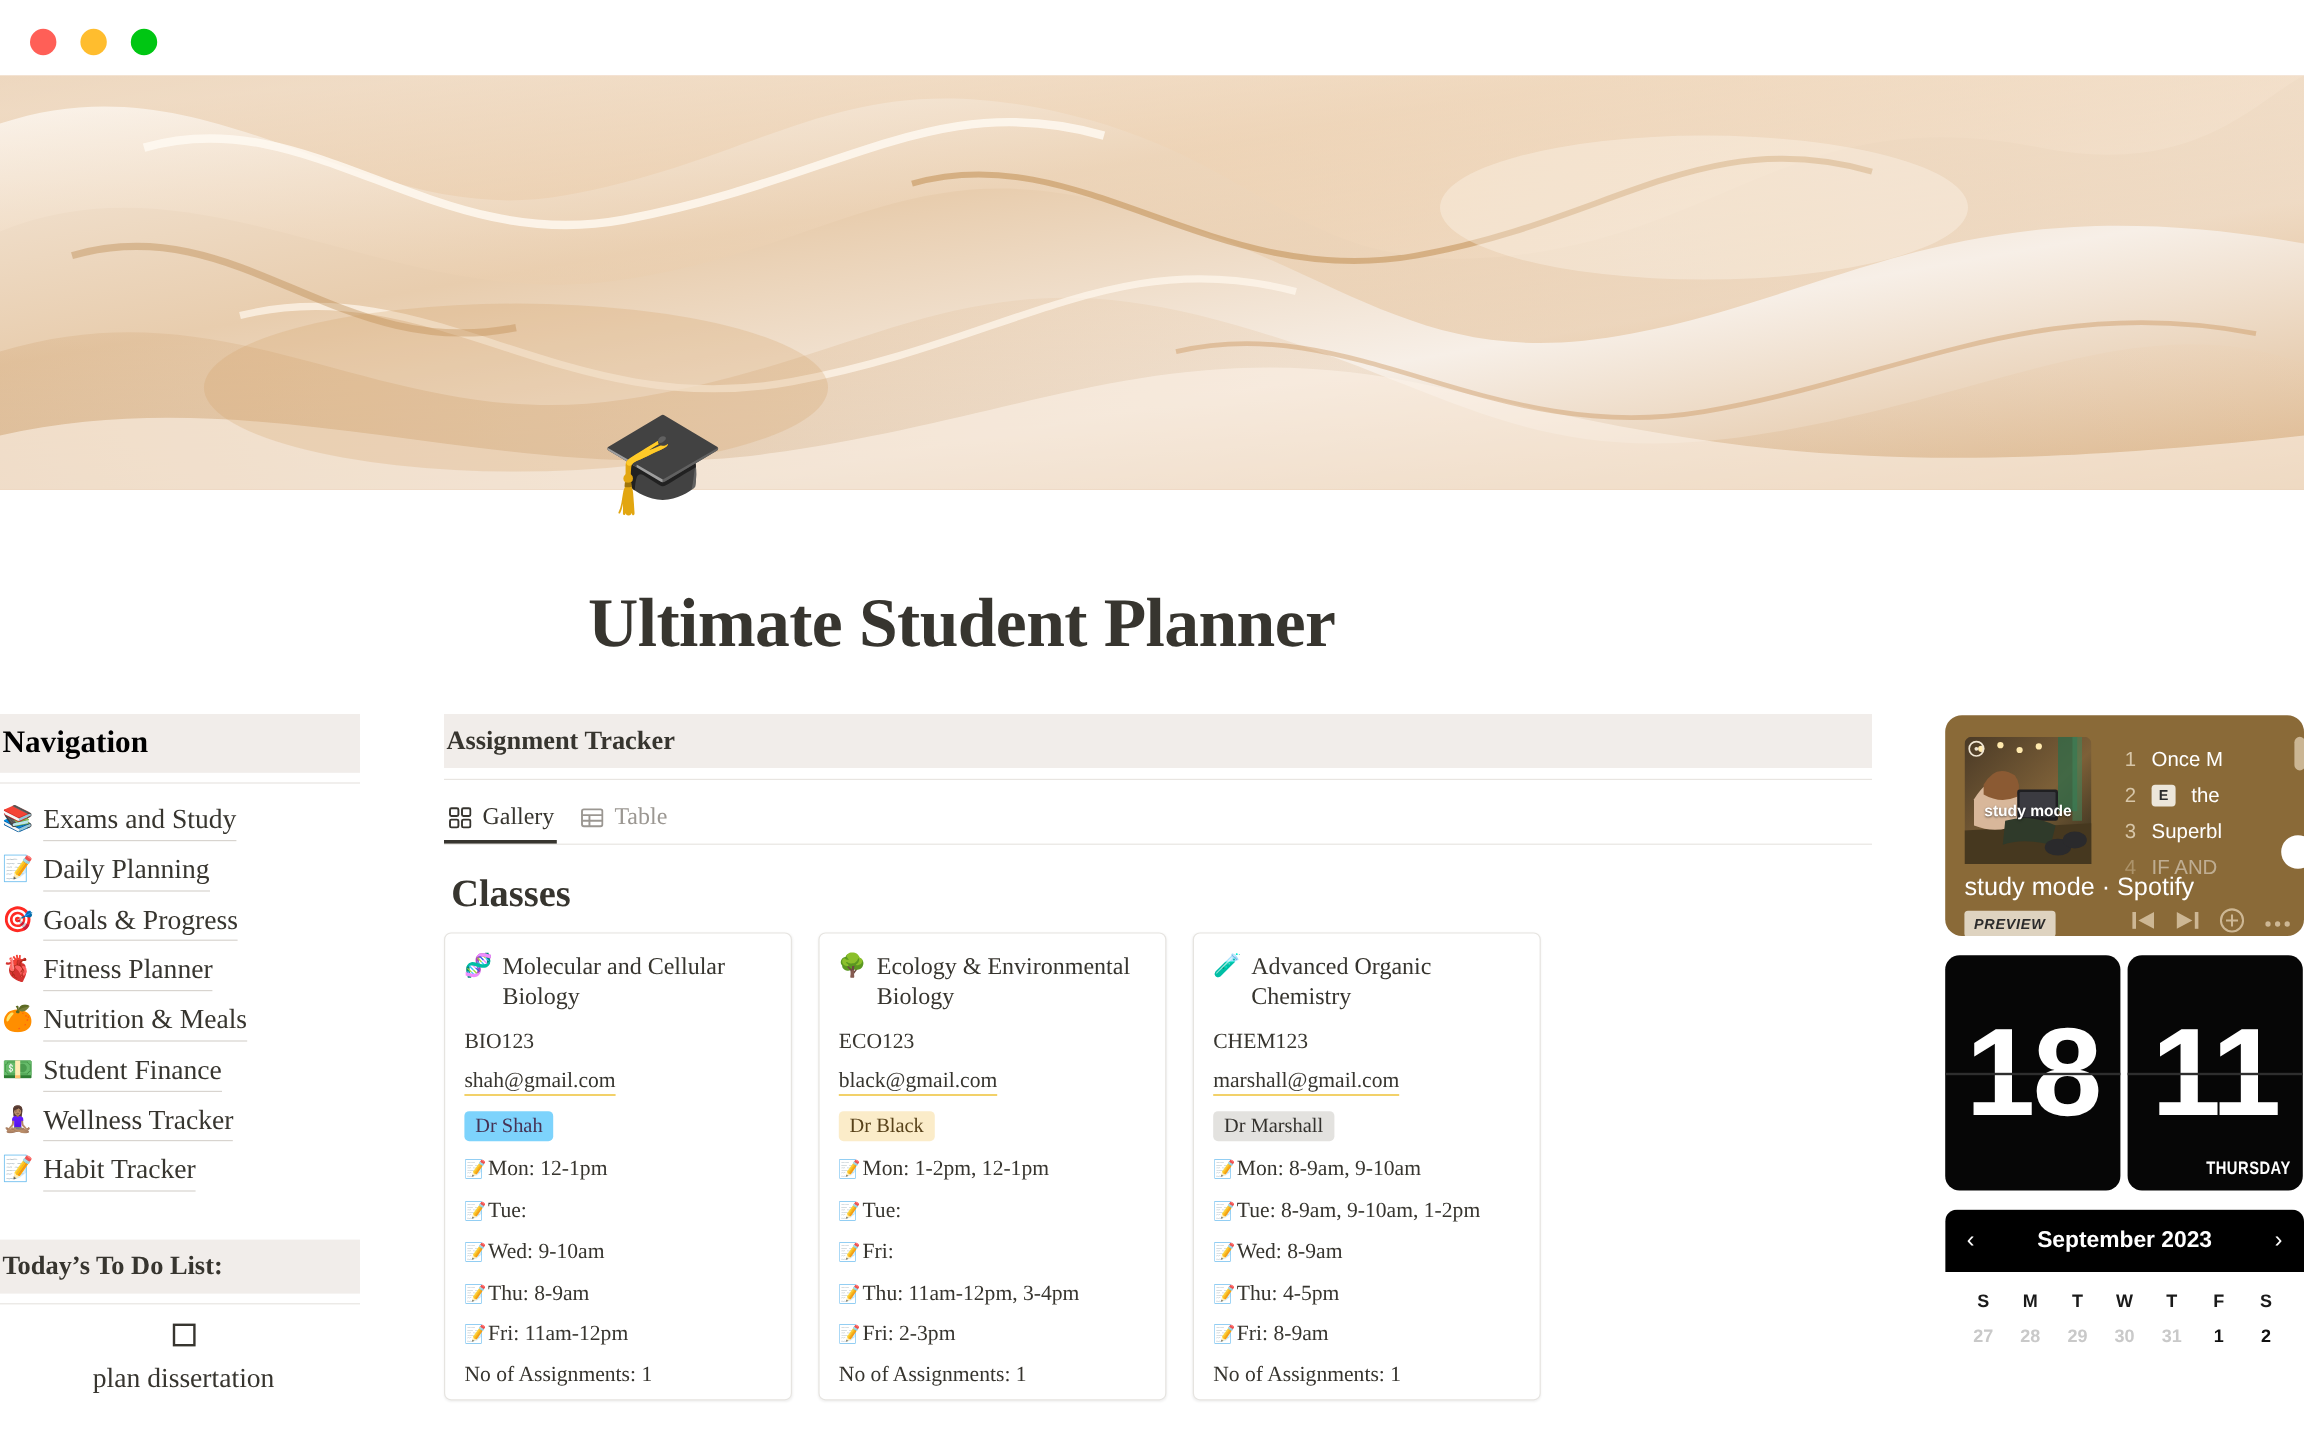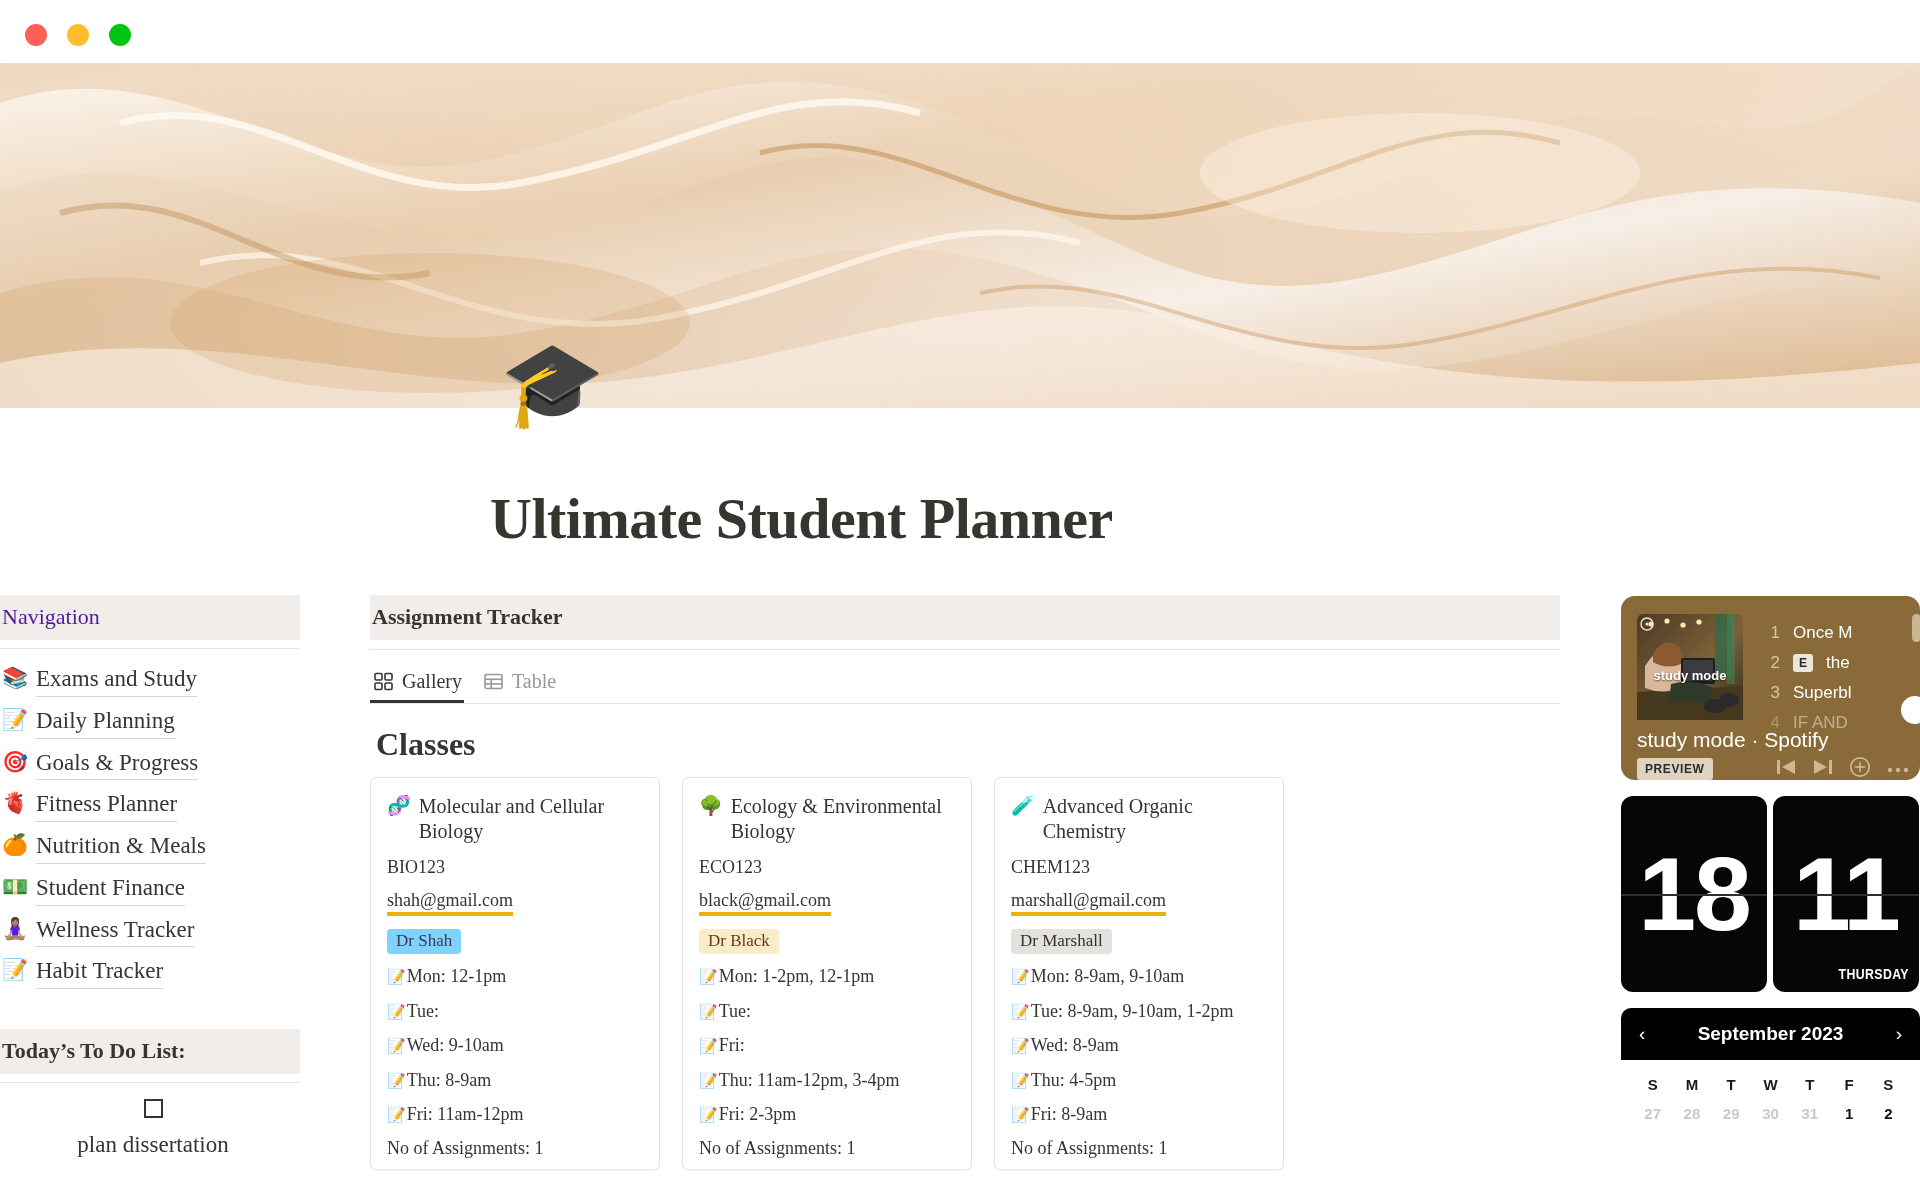--- a/index.html
+++ b/index.html
@@ -27,21 +27,21 @@
   
   .page-icon { position:absolute; left:500px; top:342px; font-size:84px; line-height:1;
                font-family:"DejaVu Sans", sans-serif; z-index:5; }
   .page-title { position:absolute; left:490px; top:485px; width:900px;
                 font-size:58px; font-weight:700; color:#37352f;
                 font-family:"Liberation Serif","DejaVu Serif",serif; letter-spacing:-0.5px; }
 
   
   .sidebar { position:absolute; left:0; top:595px; width:300px; }
   .sb-head { background:#f1edea; padding:9px 0 10px 2px; }
-  .sb-head h2 { font-size:22px; font-weight:400; color:#4c1d95; }
+  .sb-head h2 { font-size:26px; font-weight:700; color:#000000; }
   .sb-rule { height:1px; background:#e8e5e1; margin-top:8px; }
   .nav-list { padding-top:12px; }
   .nav-item { display:flex; align-items:flex-start; gap:8px; padding:4px 0 6px 2px; cursor:pointer; }
   .nav-emoji { font-family:"DejaVu Sans", sans-serif; font-size:21px; line-height:1.25; width:26px; flex:0 0 26px;}
   .nav-label { font-size:23px; color:#37352f; line-height:1.25;
                border-bottom:1px solid #d8d4cf; padding-bottom:2px; }
   .todo-head { margin-top:34px; background:#f1edea; padding:9px 0 10px 2px; }
   .todo-head h2 { font-size:22px; font-weight:700; color:#37352f; }
   .todo-rule { height:1px; background:#e8e5e1; margin-top:8px; }
   .todo-item { display:flex; align-items:center; gap:14px; padding:16px 0 0 6px;flex-direction:column; }
@@ -65,21 +65,21 @@
   .classes-title { font-size:32px; font-weight:700; color:#37352f; margin:22px 0 14px 6px; }
 
   .cards { display:flex; gap:22px; margin-left:0px; }
   .card { width:290px; border:1px solid #e6e4e0; border-radius:6px; background:#fff;
           padding:16px 16px 10px 16px; box-shadow:0 1px 2px rgba(15,15,15,0.06); }
   .card-title { display:flex; gap:8px; font-size:20px; color:#37352f; line-height:1.25;
                 margin-bottom:13px; align-items:flex-start; }
   .card-title .c-emoji { font-family:"DejaVu Sans", sans-serif; font-size:19px; flex:0 0 auto; }
   .card-code { font-size:18px; color:#37352f; margin-bottom:12px; }
   .card-email { font-size:18px; color:#37352f; margin-bottom:13px;
-                border-bottom:4px solid #eab308; display:inline-block; padding-bottom:1px; cursor:pointer;}
+                border-bottom:1px solid #eab308; display:inline-block; padding-bottom:1px; cursor:pointer;}
   .tag { display:inline-block; font-size:17px; padding:2px 9px 3px; border-radius:4px; margin-bottom:11px; }
   .tag.purple { background:#7dd3fc; color:#463254; }
   .tag.yellow { background:#fbecc9; color:#58421a; }
   .tag.grey   { background:#e3e2df; color:#34322e; }
   .sched { display:flex; align-items:baseline; font-size:18px; color:#37352f; margin-bottom:12px; line-height:1.25;}
   .sched .s-emoji { font-family:"DejaVu Sans", sans-serif; font-size:15px; margin-right:1px; }
   .card-count { font-size:18px; color:#37352f; margin-top:3px; }
 
   
   .rail { position:absolute; left:1621px; top:596px; width:299px; }
@@ -97,21 +97,21 @@
             font-family:"Liberation Sans", sans-serif; font-size:17px; color:#fff; }
   .sp-row .num { color:#d7c6a8; width:13px; text-align:right; font-size:17px; }
   .sp-row.faded { opacity:.45; }
   .ebadge { display:inline-block; background:#ece6da; color:#2a2a2a; font-size:12px; font-weight:700;
             border-radius:3px; padding:2px 6px; font-family:"Liberation Sans", sans-serif; }
   .sp-scroll { position:absolute; right:-1px; top:18px; width:9px; height:28px; border-radius:5px; background:#cbb694; }
   .sp-meta { position:absolute; left:16px; top:132px; font-family:"Liberation Sans", sans-serif;
              font-size:21px; color:#fff; font-weight:400; }
   .sp-ctl { position:absolute; left:16px; top:160px; right:10px; display:flex; align-items:center; }
   .preview { background:#ded3c0; color:#2b2b2b; font-family:"Liberation Sans", sans-serif;
-             font-size:12px; font-weight:700; letter-spacing:.6px; padding:4px 8px; border-radius:3px; cursor:pointer;}
+             font-size:12px; font-weight:700; letter-spacing:.6px; padding:4px 8px; border-radius:3px; cursor:pointer;font-style:italic;}
   .sp-btns { margin-left:auto; display:flex; align-items:center; gap:15px; color:#cdb794; }
   .sp-knob { position:absolute; right:-9px; top:100px; width:28px; height:28px; border-radius:50%; background:#fff; }
 
   .flip { display:flex; gap:6px; margin-top:16px; }
   .flip-card { width:146px; height:196px; background:#060606; border-radius:12px; position:relative; }
   .flip-card .num { position:absolute; left:0; right:0; top:50%; transform:translateY(-50%);
         text-align:center; font-family:"Liberation Sans", sans-serif; font-weight:700;
         font-size:104px; color:#fff; line-height:1; letter-spacing:-2px; }
   .flip-card .hinge { position:absolute; left:0; right:0; top:50%; height:2px; background:#2e2e2e; }
   .flip-card .dow { position:absolute; right:10px; bottom:10px; font-family:"Liberation Sans", sans-serif;

